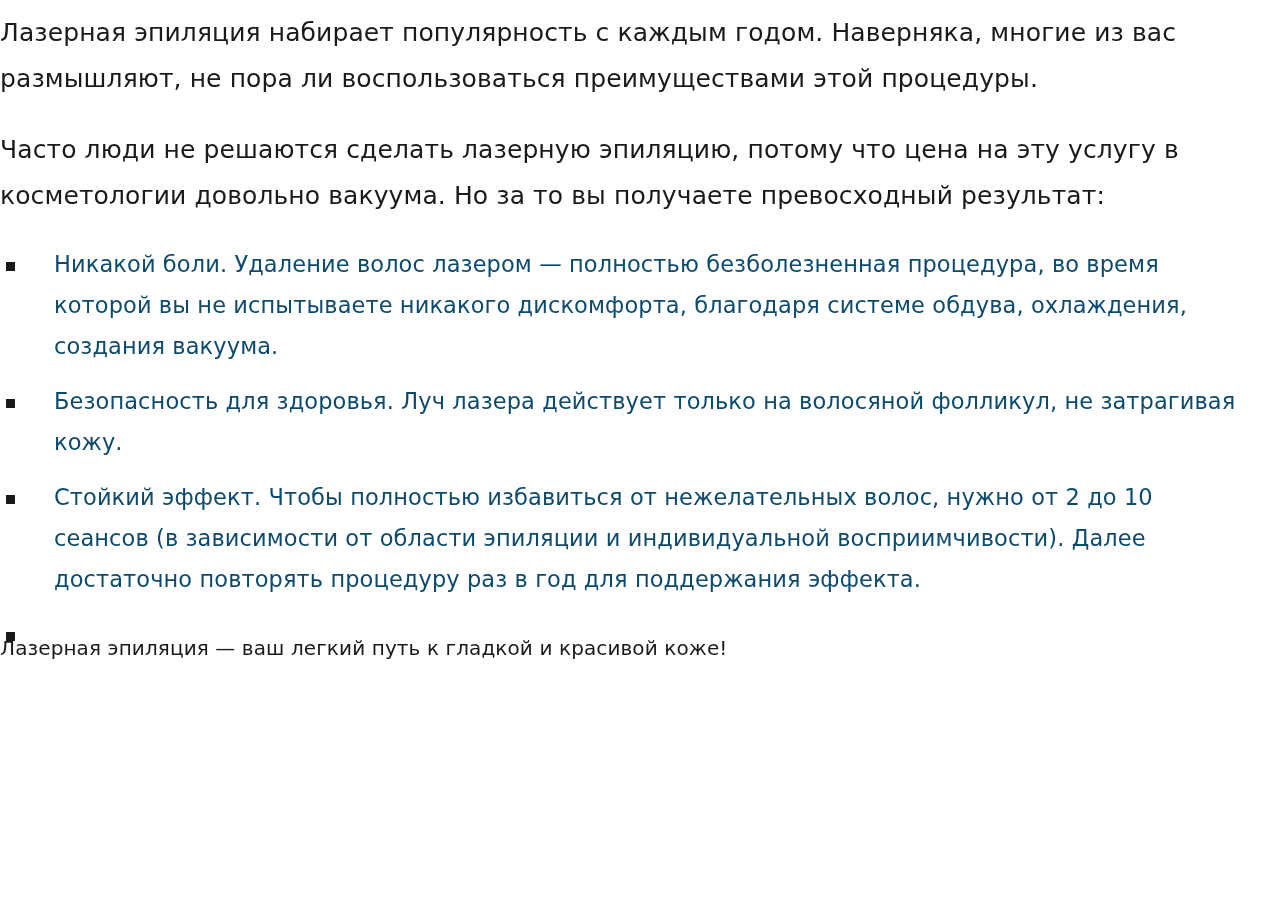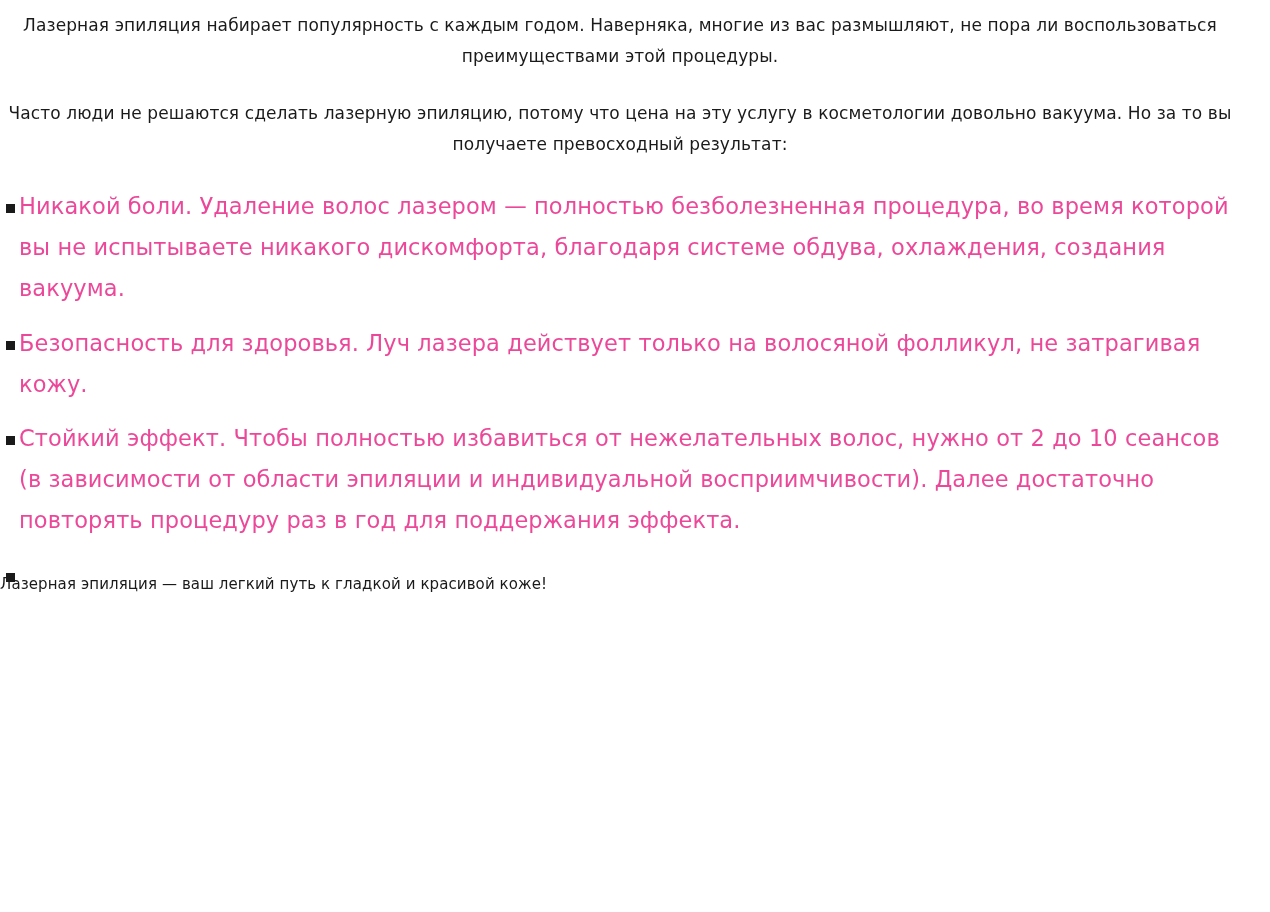--- a/index.html
+++ b/index.html
@@ -12,52 +12,51 @@
     min-height: 912px;
     font-family: "DejaVu Sans", "Liberation Sans", sans-serif;
     color: #1a1a1a;
   }
   .page {
     width: 1270px;
     box-sizing: border-box;
     padding: 10px 30px 10px 0px;
   }
   p.para {
-    font-size: 17px;
+    font-size: 25px;
     line-height: 1.82;
     margin: 0 0 26px 0;
     color: #1a1a1a;
     letter-spacing: 0.1px;
-    text-align: center;
   }
   ul.benefits {
     list-style: none;
     margin: 0 0 26px 0;
     padding: 0;
   }
   ul.benefits li {
     position: relative;
     font-size: 22.5px;
     line-height: 1.82;
     margin: 0 0 14px 0;
-    padding-left: 19px;
-    color: #ec4899;
+    padding-left: 54px;
+    color: #0c4a6e;
     letter-spacing: 0.1px;
   }
   ul.benefits li .marker {
     position: absolute;
     left: 6px;
     top: 18px;
     width: 9px;
     height: 9px;
     background: #1a1a1a;
     display: block;
   }
   p.closing {
-    font-size: 15px;
+    font-size: 20px;
     line-height: 1.82;
     margin: 30px 0 0 0;
     color: #1a1a1a;
     letter-spacing: 0.1px;
   }
 </style>
 </head>
 <body>
 
 <div class="page">

